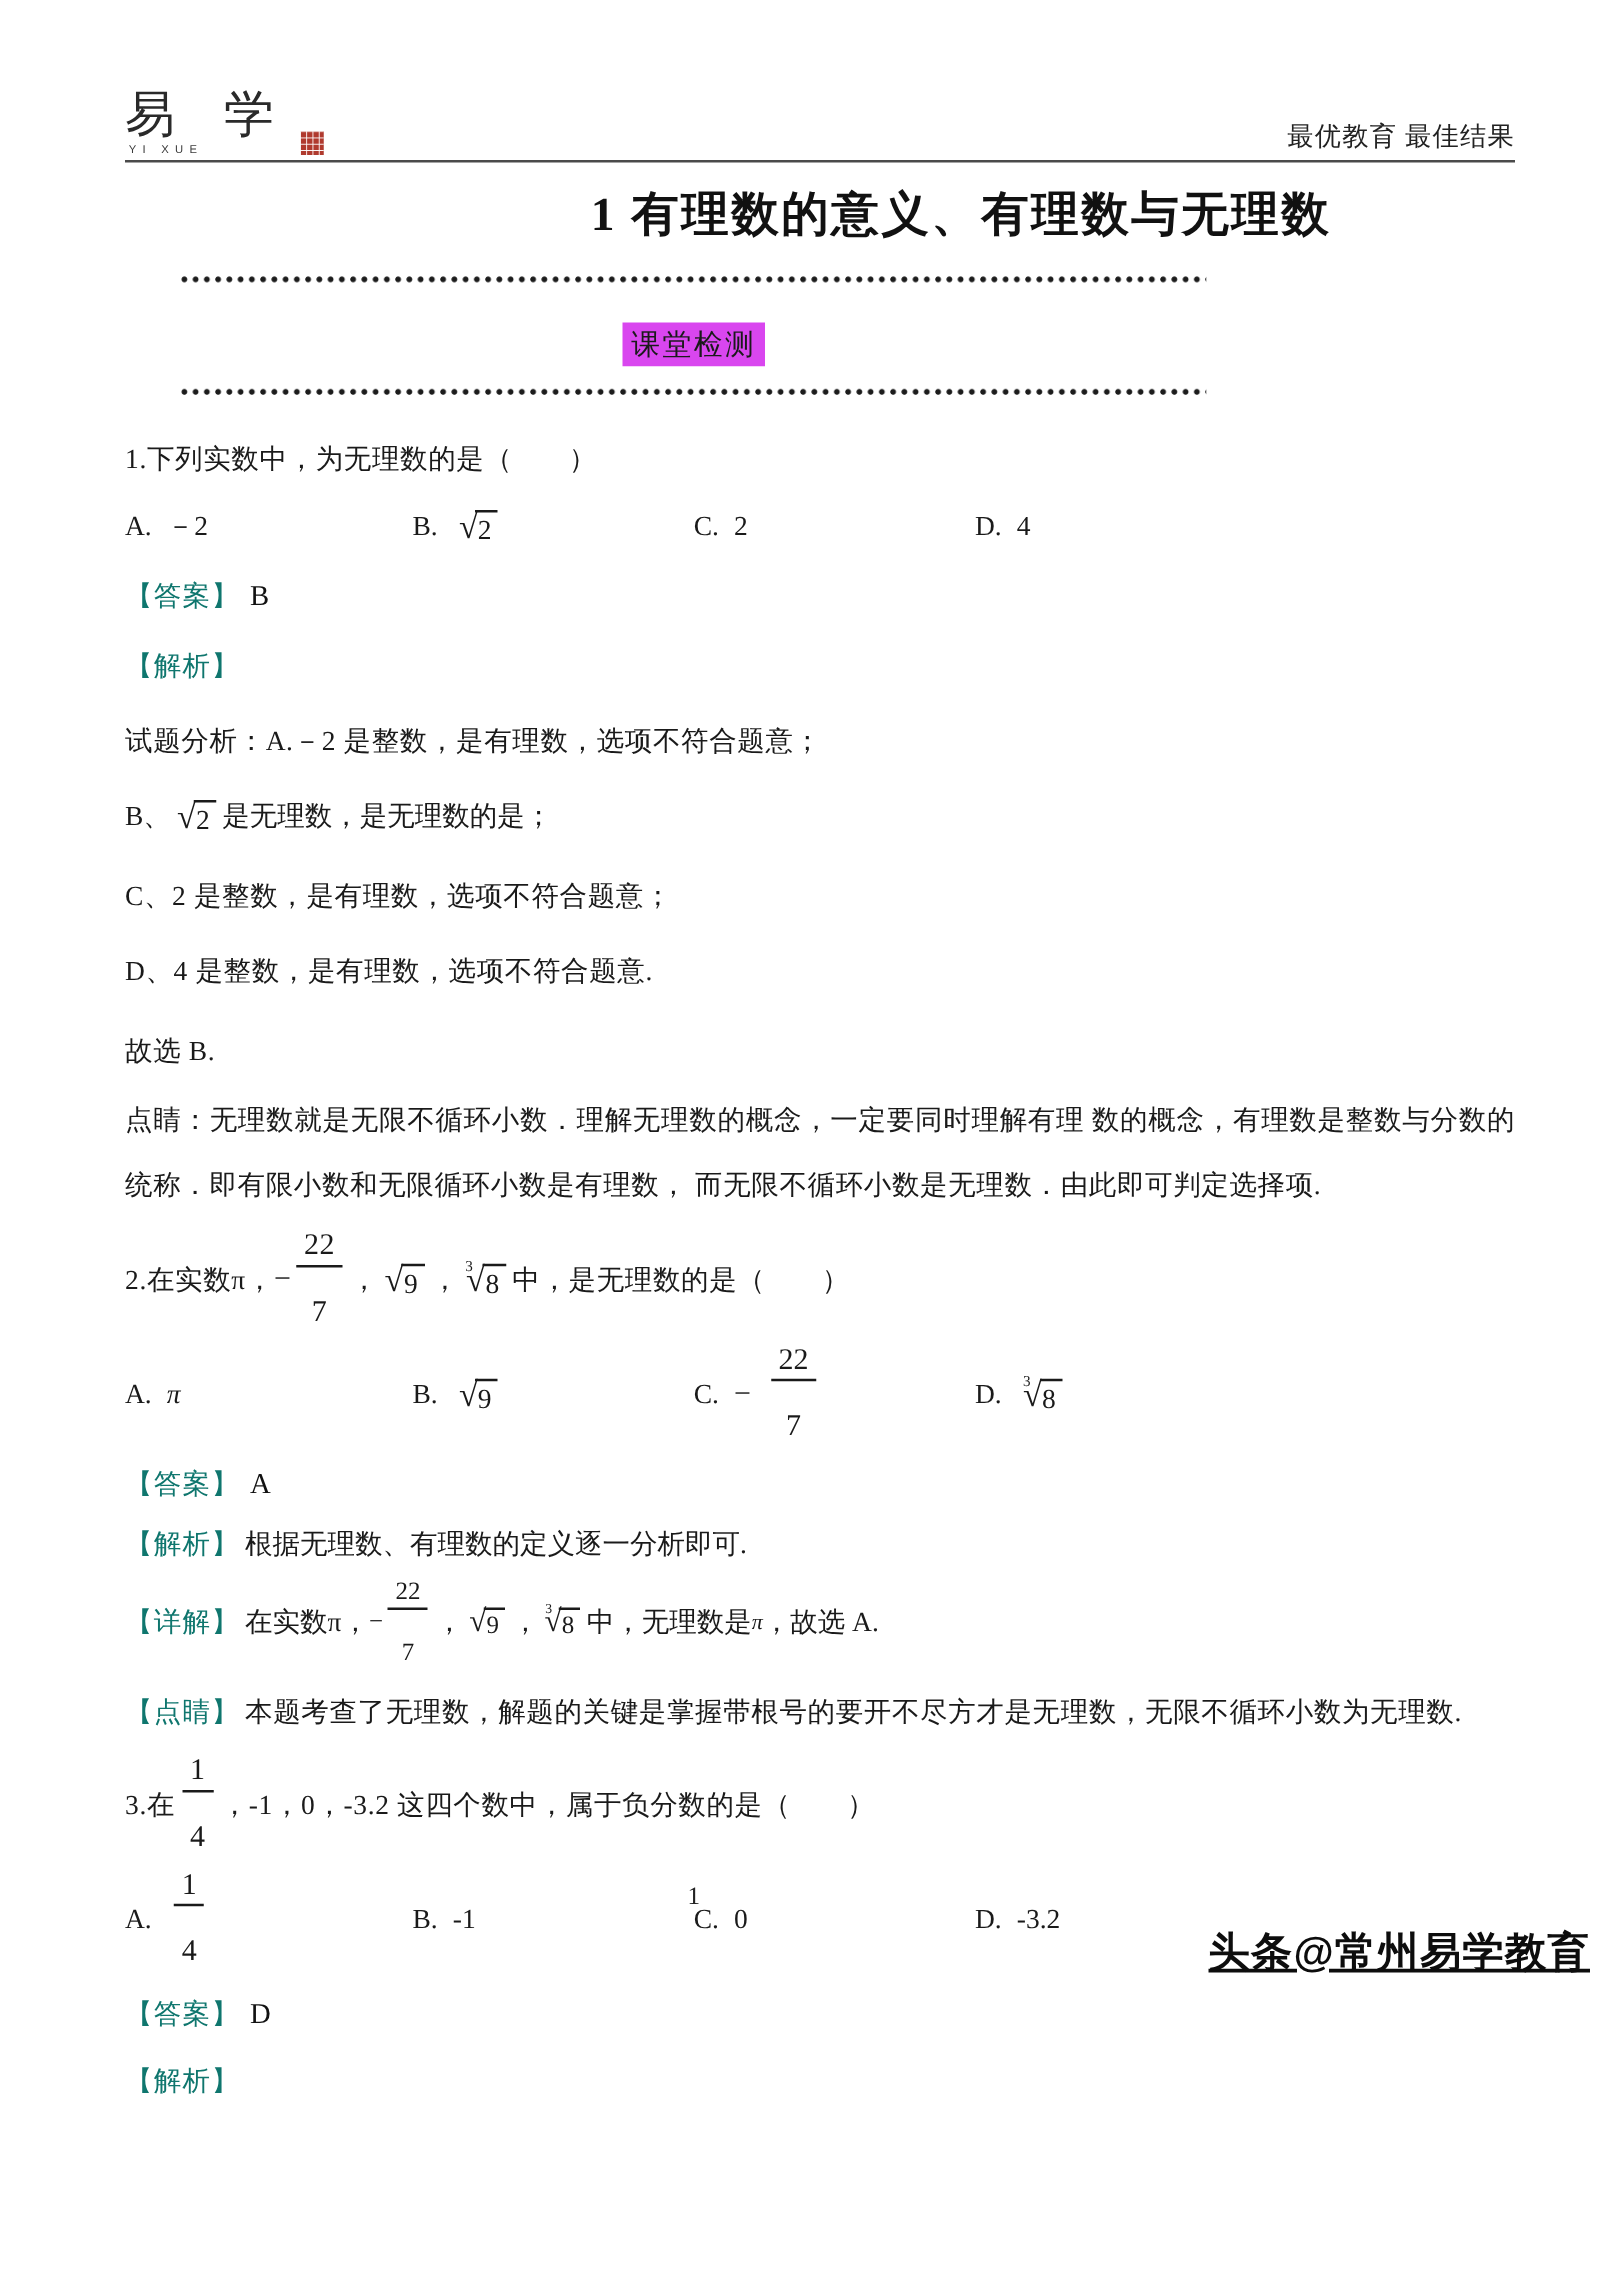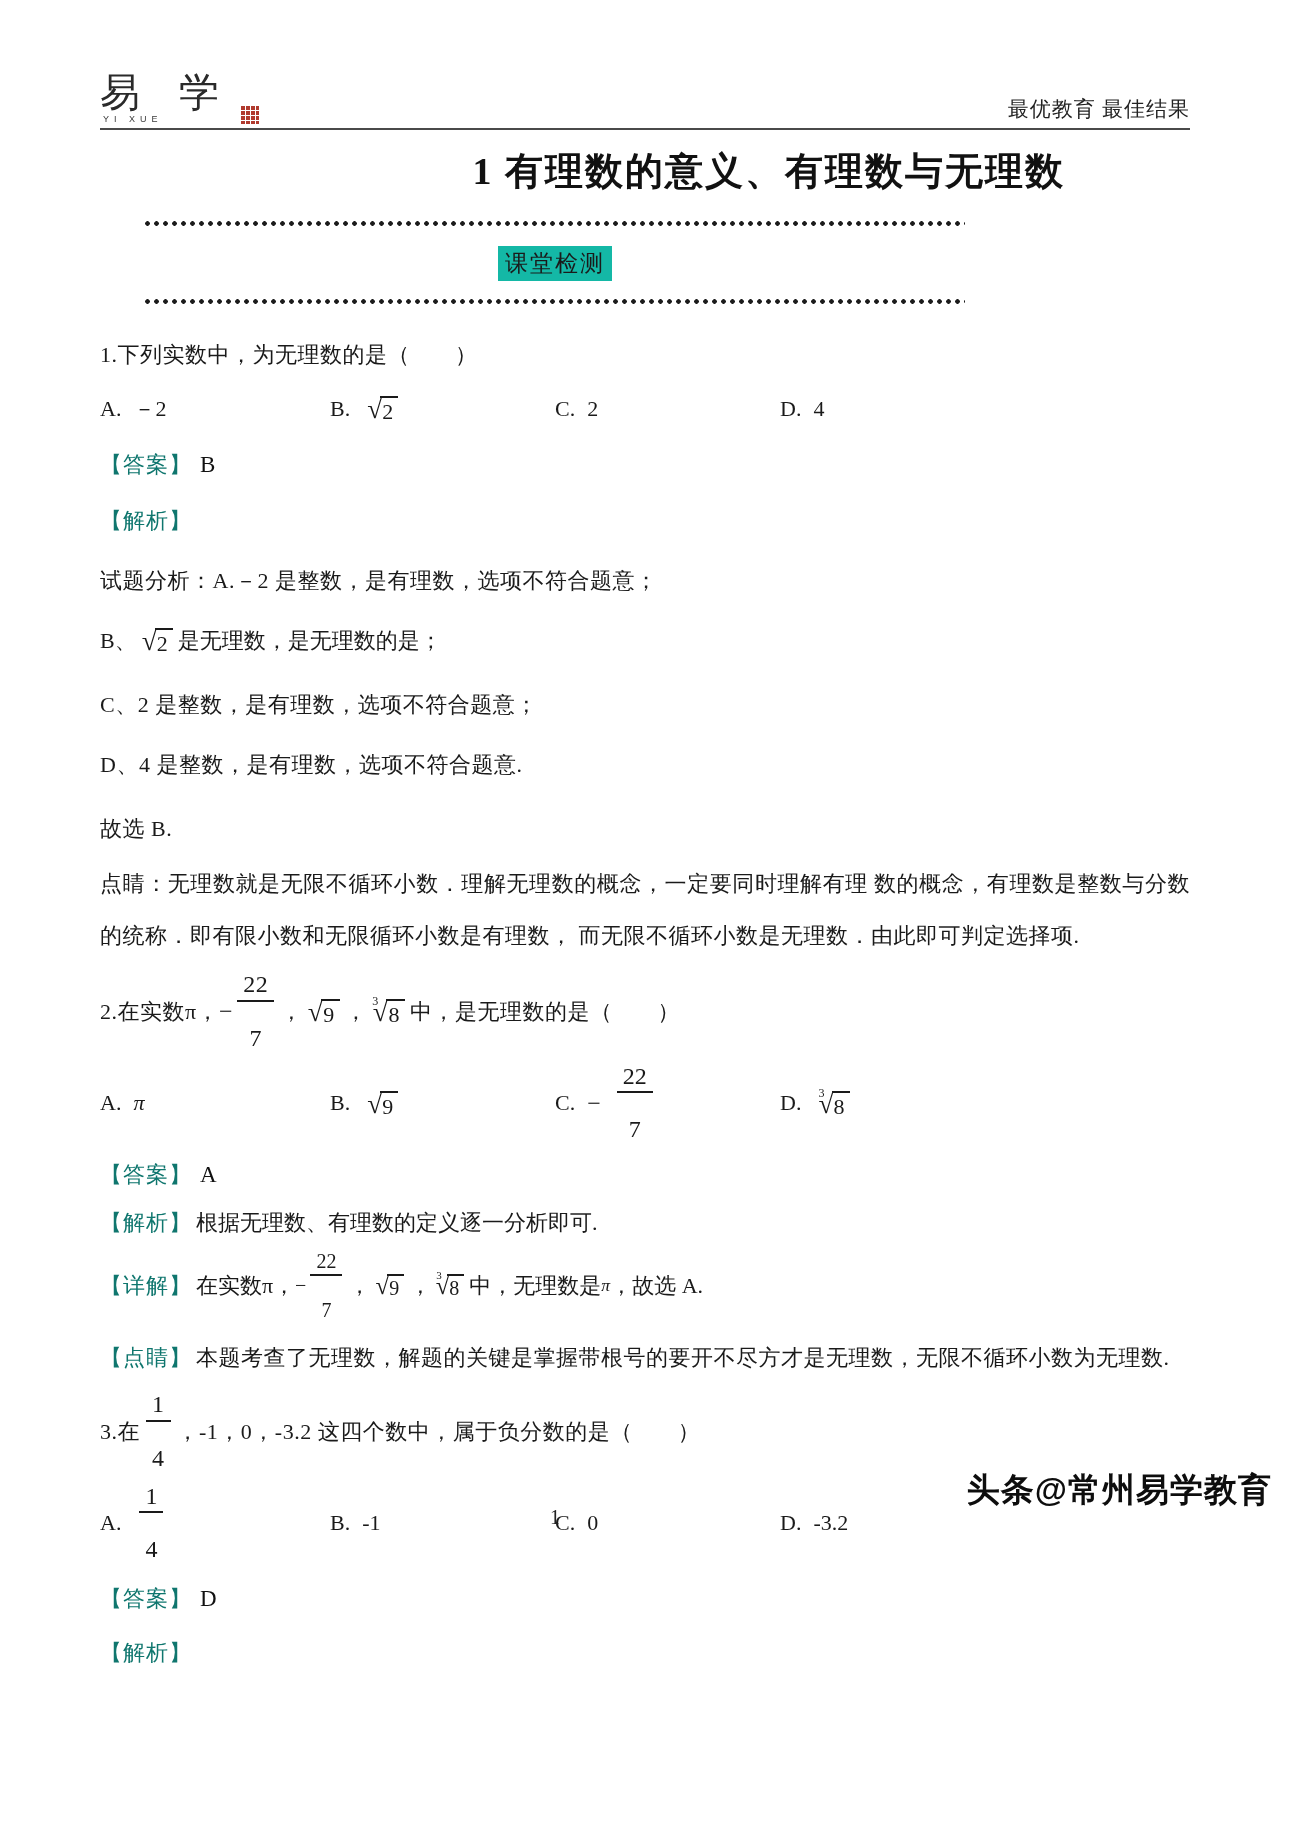--- a/index.html
+++ b/index.html
@@ -1,19 +1,19 @@
 <!DOCTYPE html>
 <html><head>
 <meta charset="utf-8">
 <style>
   * { margin:0; padding:0; box-sizing:border-box; }
   html,body { width:1290px; height:1825px; background:#ffffff; overflow:hidden; }
   body { font-family:"Liberation Serif","DejaVu Serif",serif; color:#1a1a1a; position:relative; }
 
-  .page { padding:52px 100px 0 100px; position:relative; }
+  .page { padding:52px 78px 0 100px; position:relative; }
 
   
   .header { display:flex; justify-content:space-between; align-items:flex-end;
             border-bottom:2px solid #4a4a4a; padding-bottom:4px; height:78px; }
   .brand { position:relative; }
   .brand-main { font-family:"Liberation Sans","DejaVu Sans",sans-serif; font-weight:200;
                 font-size:40px; letter-spacing:14px; color:#2a2a2a; line-height:1; }
   .brand-sub { font-family:"Liberation Sans","DejaVu Sans",sans-serif; font-size:9px;
                letter-spacing:5px; color:#3a3a3a; margin-top:2px; margin-left:3px; }
   .seal { position:absolute; right:-26px; bottom:0px; width:19px; height:19px;
@@ -25,22 +25,22 @@
 
   
   .doc-title { width:920px; margin:16px 0 0 45px; text-align:right;
                font-size:38px; font-weight:bold; letter-spacing:2px; color:#111; }
   .dotted { width:820px; margin-left:45px; height:5px;
             background-image:radial-gradient(circle 2px at 2.5px 2.5px, #1c1c1c 2px, transparent 2.6px);
             background-repeat:repeat-x; background-size:9px 5px; }
   .dotted.top { margin-top:24px; }
   .dotted.bottom { margin-top:18px; }
   .section-row { width:820px; margin-left:45px; text-align:center; margin-top:20px; }
-  .section-badge { display:inline-block; background:#14b8a6; color:#1a1a1a;
-                   font-size:23px; padding:2px 7px; letter-spacing:2px; }
+  .section-badge { display:inline-block; background:#d946ef; color:#1a1a1a;
+                   font-size:23px; padding:2px 7px; letter-spacing:2px;margin-top:12px; }
 
   
   .stem { font-size:22px; margin-top:36px; letter-spacing:0.5px; }
   .stem-flex { display:flex; align-items:center; flex-wrap:nowrap; }
   .opts { display:grid; grid-template-columns:230px 225px 225px auto; align-items:center;
           margin-top:24px; font-size:22px; }
   .opt { display:flex; align-items:center; gap:12px; }
   .tagline { display:flex; align-items:center; margin-top:26px; font-size:22px; }
   .tag { color:#0f766e; letter-spacing:1px; }
   .tag-val { margin-left:8px; font-size:23px; color:#111; }
@@ -60,25 +60,25 @@
   .sqrt .sign { font-size:1.25em; line-height:0.95; }
   .sqrt .rad { border-top:2px solid #1a1a1a; padding:2px 5px 0 2px; margin-left:-2px; line-height:1.05; }
   .sqrt .idx { font-size:0.55em; transform:translateY(-5px); margin-right:-6px; }
   .sm-math { font-size:20px; }
   .pi-sup { font-size:0.8em; vertical-align:super; font-style:italic; }
   .pi { font-style:italic; }
 
   
   .page-num { position:absolute; left:0; top:1506px; width:1110px; text-align:center;
               font-size:20px; color:#222; }
-  .watermark { position:absolute; right:18px; top:1468px;
+  .watermark { position:absolute; right:18px; top:1540px;
                font-family:"Liberation Sans","DejaVu Sans",sans-serif;
                font-size:33px; font-weight:bold; color:#0d0d0d; letter-spacing:1px;
                text-shadow:-2px -2px 0 #fff, 2px -2px 0 #fff, -2px 2px 0 #fff, 2px 2px 0 #fff,
-                           0 -2px 0 #fff, 0 2px 0 #fff, -2px 0 0 #fff, 2px 0 0 #fff; }
+                           0 -2px 0 #fff, 0 2px 0 #fff, -2px 0 0 #fff, 2px 0 0 #fff;text-decoration:underline; }
 </style>
 </head>
 <body>
 
 <div class="page">
 
   <div class="header">
     <div class="brand">
       <div class="brand-main">易 学</div>
       <div class="brand-sub">YI XUE</div>

